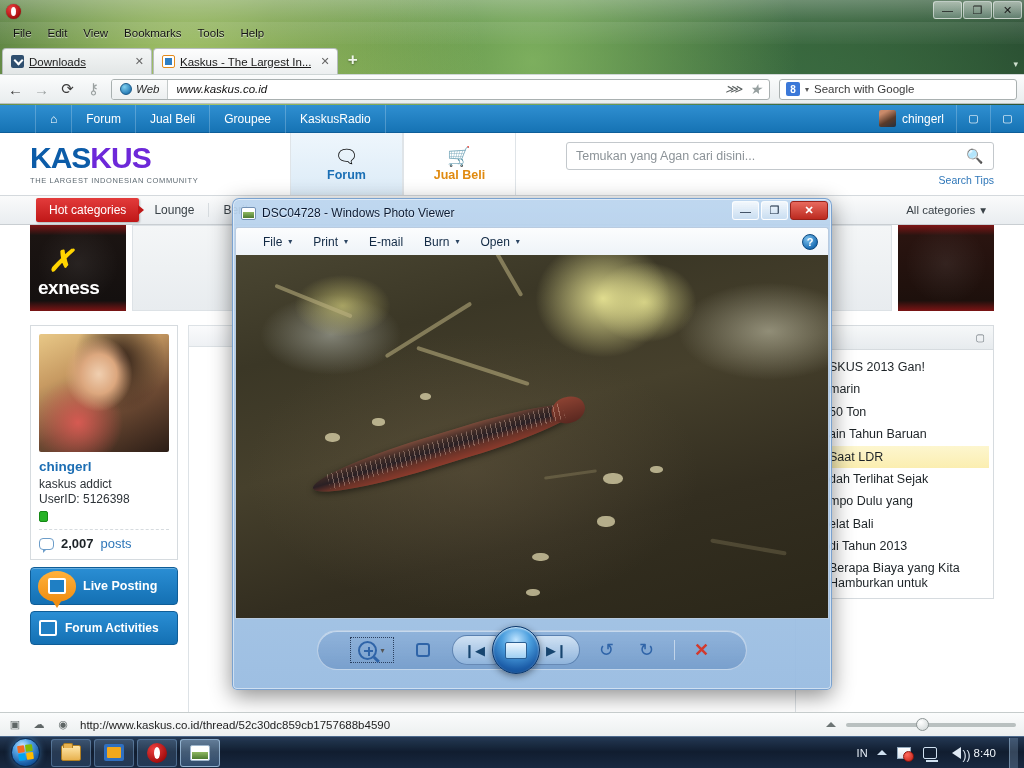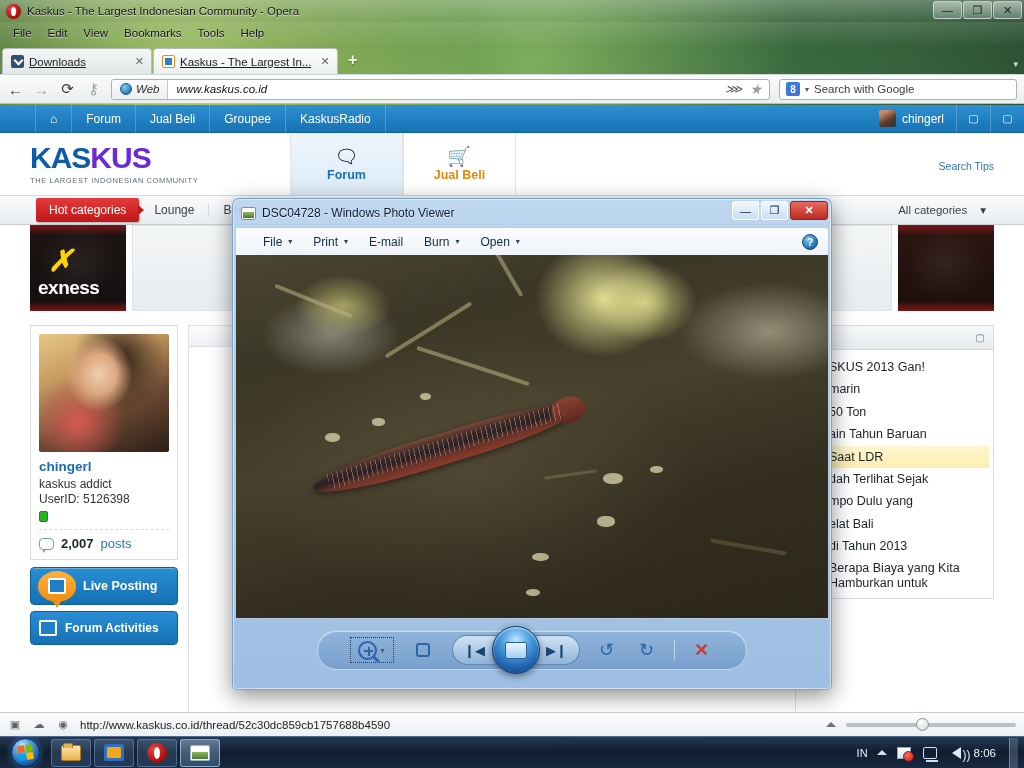--- a/index.html
+++ b/index.html
@@ -171,21 +171,21 @@
   }
   .hot-cat {
     background: linear-gradient(180deg,#e33b3b,#bf1717); color:#fff; font-size:12px;
     padding: 5px 13px 5px 13px; border-radius: 2px; box-shadow: 1px 1px 2px rgba(0,0,0,.25);
     position: relative;
   }
   .hot-cat::after { content:""; position:absolute; right:-5px; top:50%; margin-top:-5px;
     border-left:6px solid #bf1717; border-top:5px solid transparent; border-bottom:5px solid transparent; }
   .cat-item { padding: 0 14px; border-left: 1px solid transparent; }
   .cat-item.sep { border-left: 1px solid #d6dbdf; }
-  .all-cat { margin-left:auto; margin-right: 38px; font-size: 11.5px; color:#3a4248; display:flex; align-items:center; gap:13px;}
+  .all-cat { margin-left:auto; margin-right: 38px; font-size: 11.5px; color:#3a4248; display:flex; align-items:center; gap:5px;}
 
   .ks-body { position: relative; height: 460px; background: #fff; display:flex; padding: 10px 30px 0 30px; gap: 10px; }
 
   
   .col-left { width: 148px; flex: 0 0 auto; }
   .profile-card { border:1px solid #d6dbdf; background:#fff; padding: 8px; }
   .profile-pic { width: 130px; height: 118px; border-radius:2px;
     background:
       radial-gradient(ellipse at 46% 34%, #f0cfb0 0%, #dca77e 18%, rgba(0,0,0,0) 34%),
       radial-gradient(ellipse at 62% 22%, #2a1b14 0%, rgba(42,27,20,0) 40%),
@@ -427,21 +427,20 @@
 <body>
 
 <div id="screen">
 
   <div class="wallpaper"></div>
 
   <div class="opera-window">
 
     <div class="opera-titlebar">
       <div class="o-logo"></div>
-      <div class="opera-title-text">Kaskus - The Largest Indonesian Community - Opera</div>
       <div class="win-ctrl-group">
         <div class="win-ctrl">—</div>
         <div class="win-ctrl">❐</div>
         <div class="win-ctrl close">✕</div>
       </div>
     </div>
 
     <div class="opera-menubar">
       <div class="mi">File</div>
       <div class="mi">Edit</div>
@@ -515,20 +514,24 @@
         </div>
         <div class="ks-tab forum active">
           <div class="ico">🗨</div>
           <div class="t">Forum</div>
         </div>
         <div class="ks-tab jual">
           <div class="ico">🛒</div>
           <div class="t">Jual Beli</div>
         </div>
         <div class="ks-search-area">
+          <div class="ks-search">
+            <span class="ph">Temukan yang Agan cari disini...</span>
+            <span class="mag">🔍</span>
+          </div>
           <div class="ks-searchtips">Search Tips</div>
         </div>
       </div>
 
       <div class="ks-catbar">
         <div class="hot-cat">Hot categories</div>
         <div class="cat-item">Lounge</div>
         <div class="cat-item sep">Berita</div>
         <div class="all-cat">
           <span>All categories</span>
@@ -761,18 +764,18 @@
           <span class="flagico"></span>
         </span>
       <span class="tray-ico">
           <span class="netico"></span>
         </span>
       <span class="tray-ico">
           <span class="volico">
             <span class="volwave">))</span>
           </span>
         </span>
-      <span class="clock">8:06</span>
+      <span class="clock">8:40</span>
       <span class="showdesk"></span>
     </div>
   </div>
 
 </div>
 
 </body></html>

